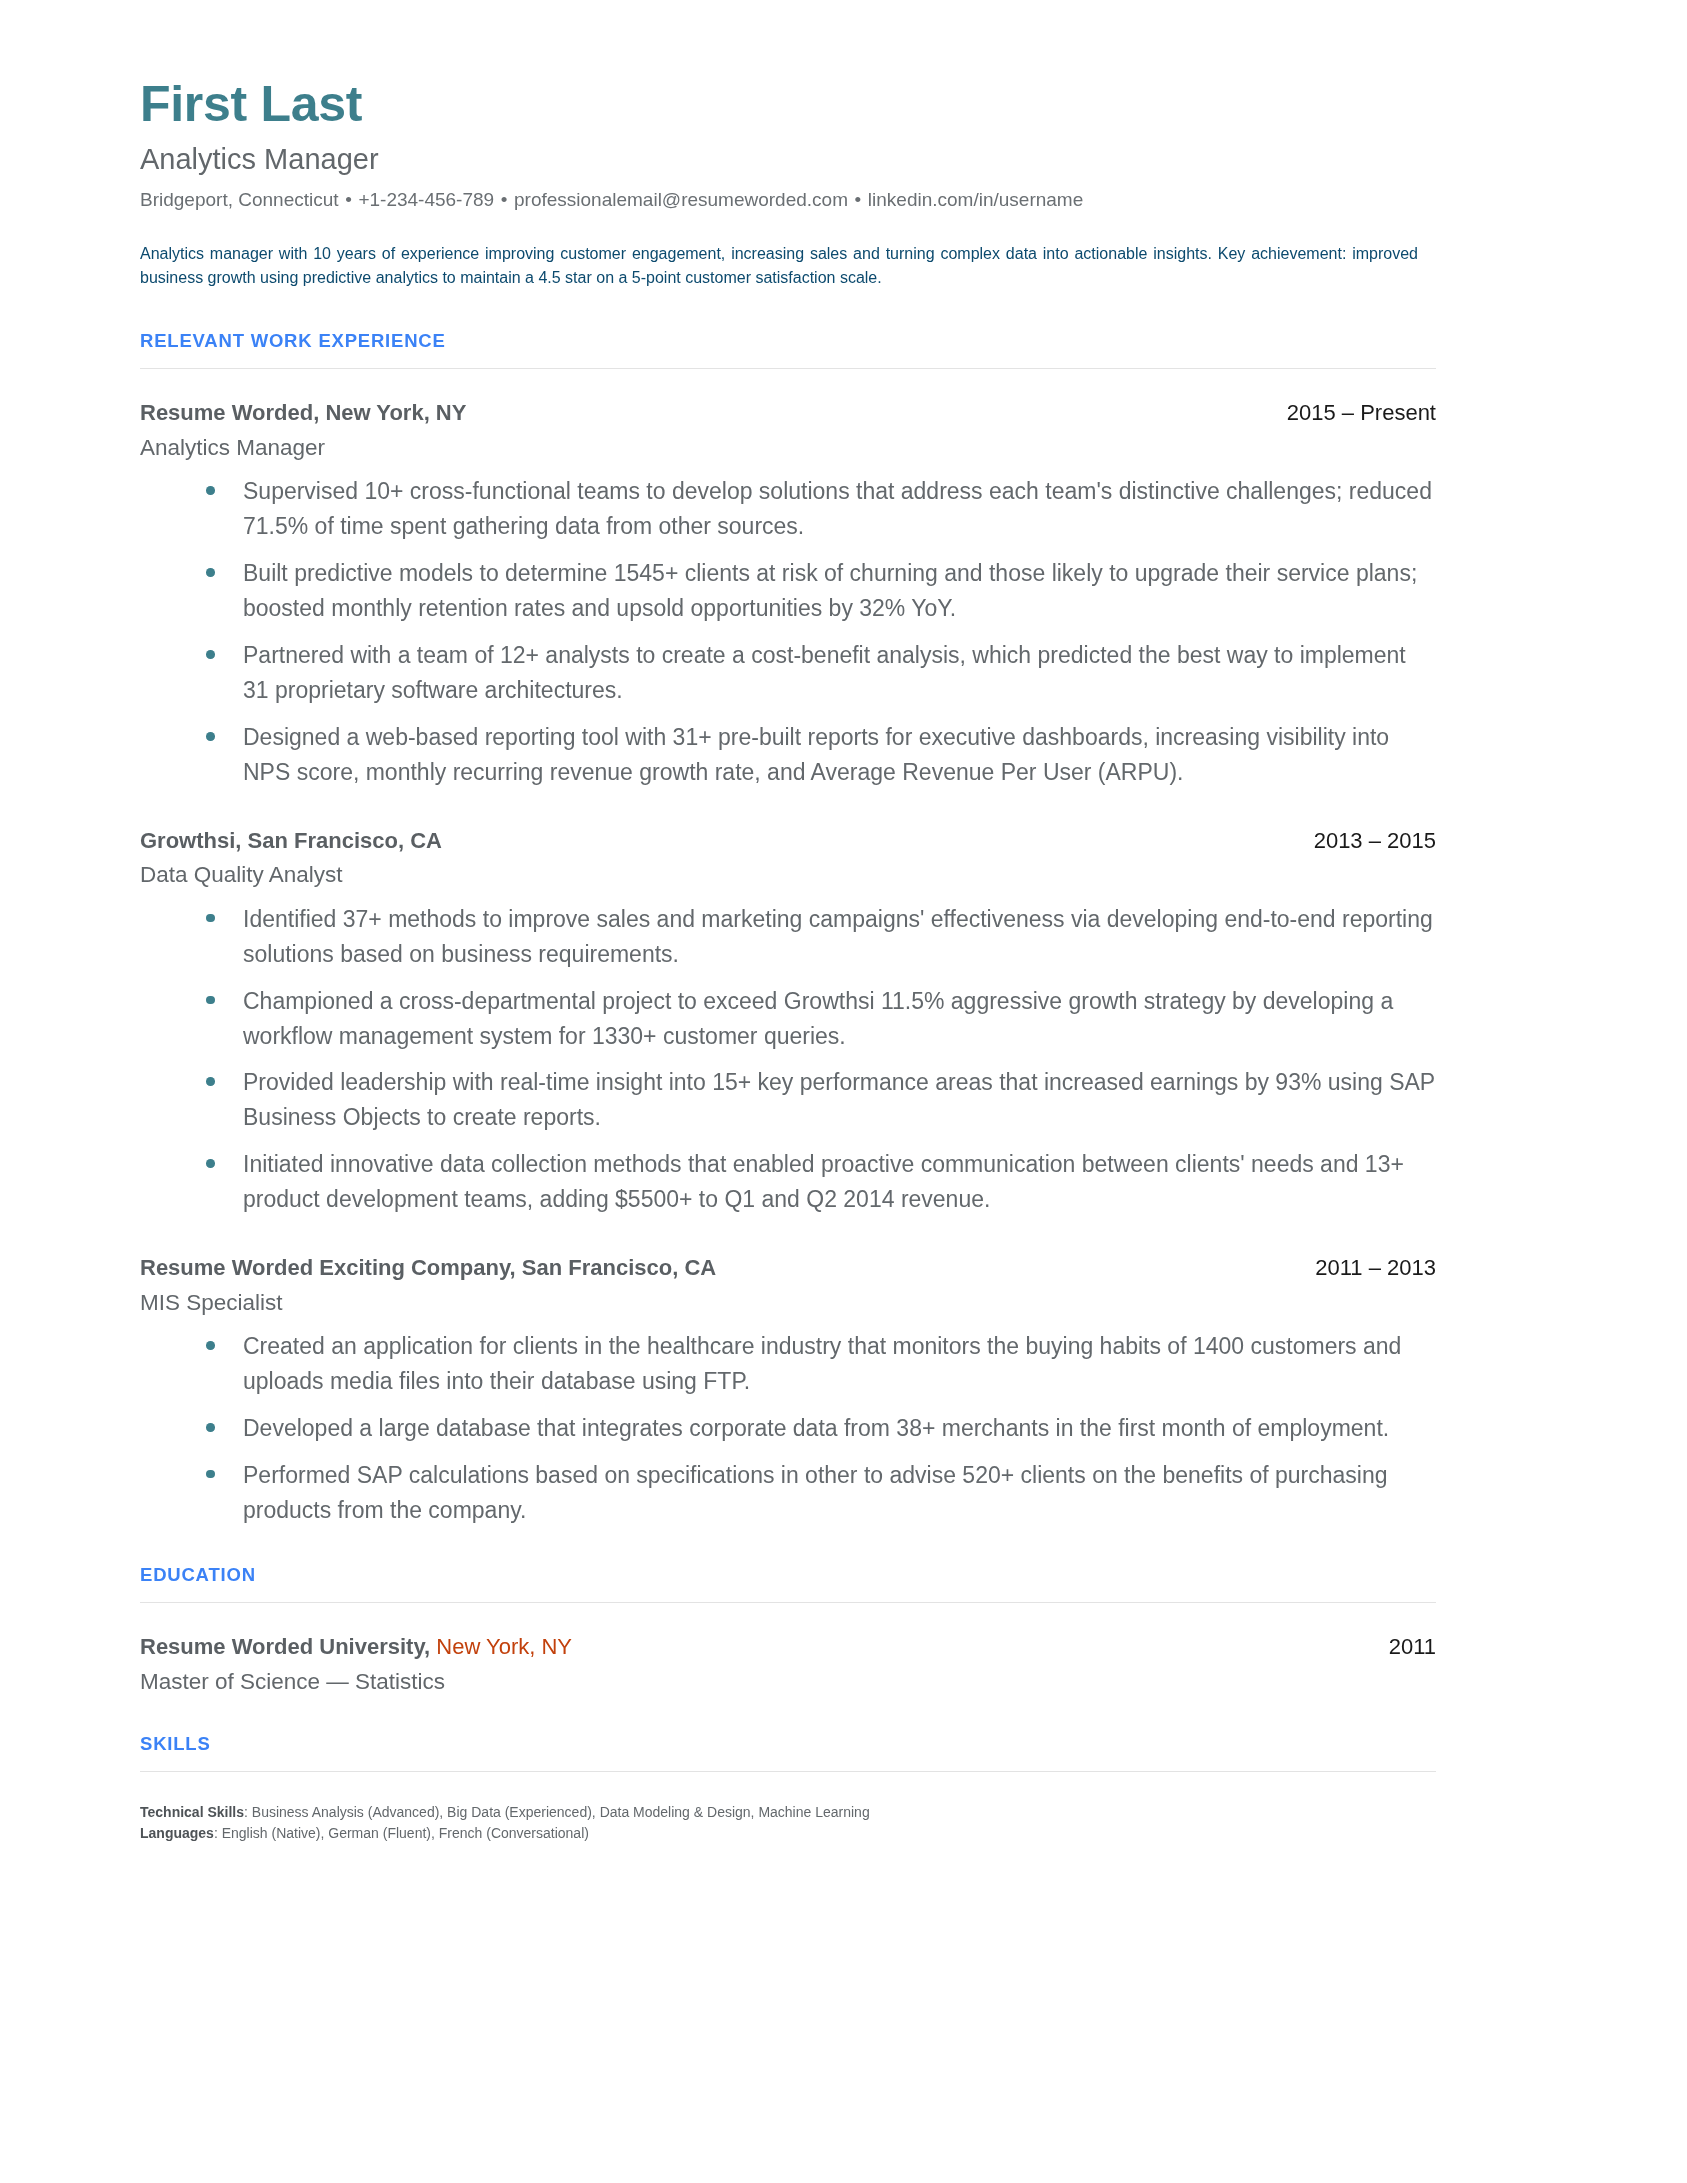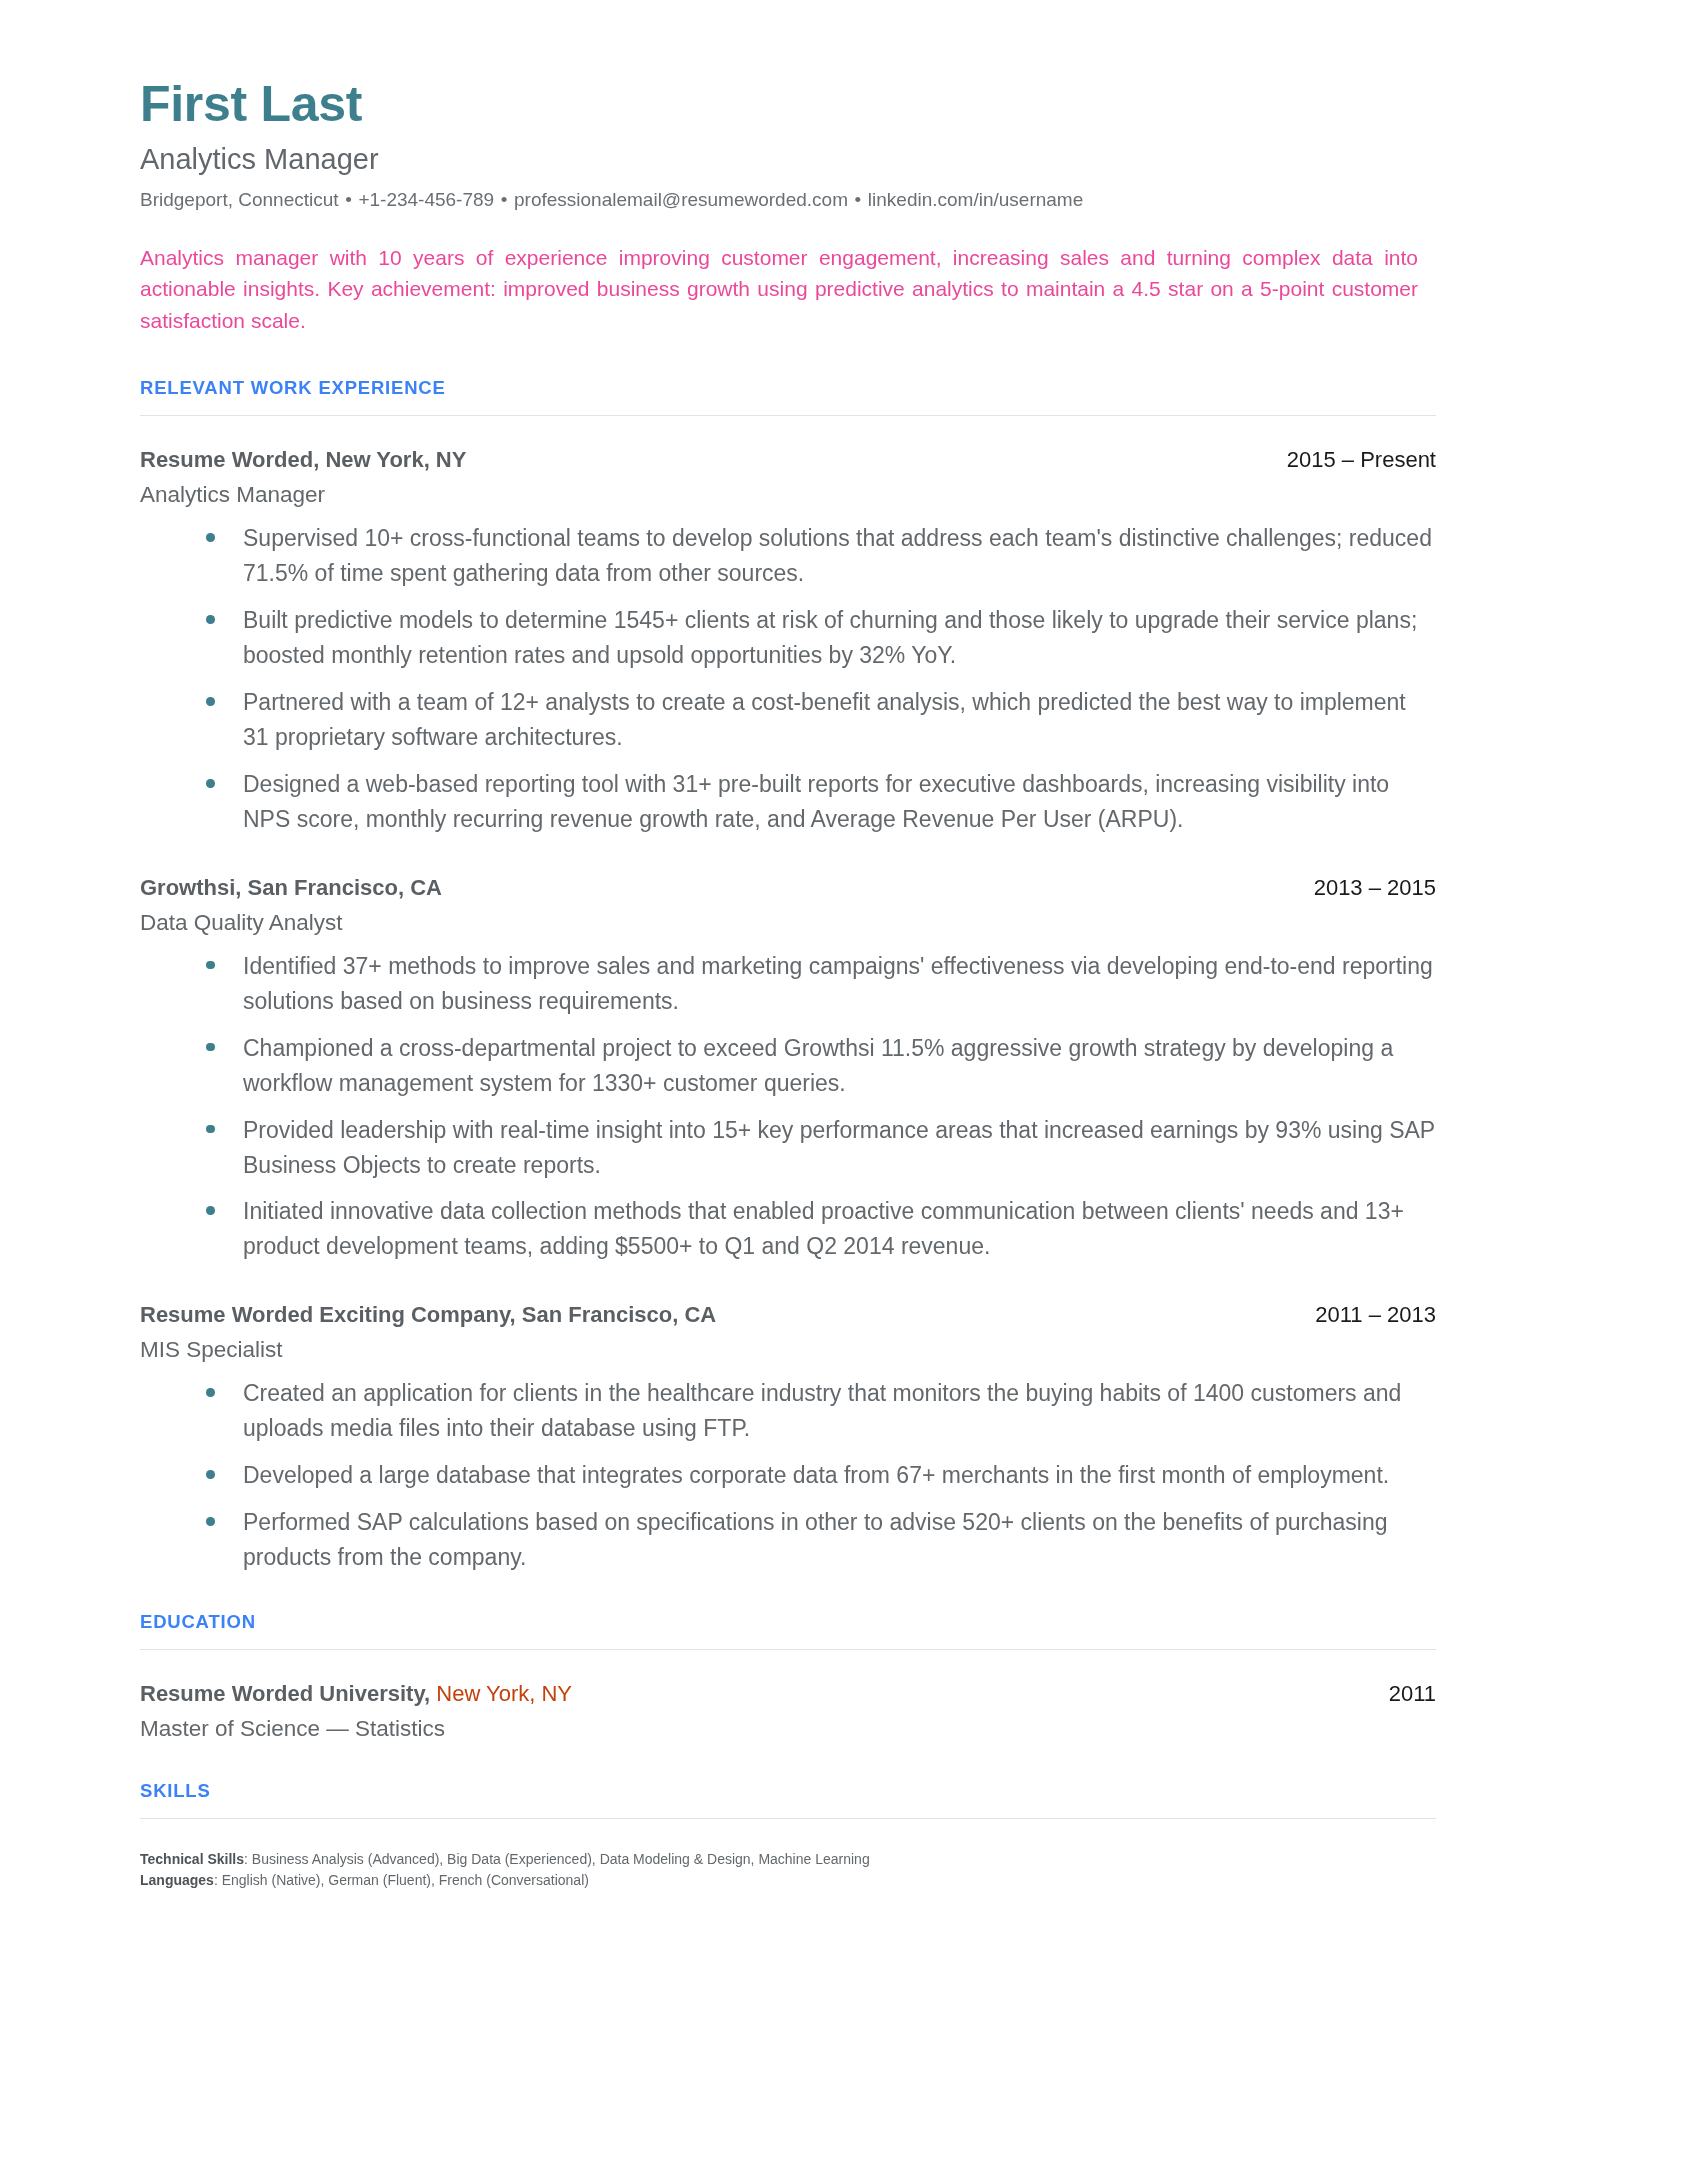--- a/index.html
+++ b/index.html
@@ -42,22 +42,22 @@
     color: #6a6f73;
     line-height: 1.3;
     margin: 0 0 29px 0;
     white-space: nowrap;
   }
   .contact-sep {
     padding: 0 6.6px;
     color: #6a6f73;
   }
   .summary {
-    font-size: 21px;
-    color: #ec4899;
+    font-size: 16px;
+    color: #0c4a6e;
     line-height: 1.52;
     text-align: justify;
     margin: 0 18px 40px 0;
     max-width: 1376px;
   }
   
   .section-header {
     font-size: 18.5px;
     font-weight: bold;
     color: #3b82f6;
@@ -196,21 +196,21 @@
     <div class="entry-gap"></div>
 
     <div class="entry">
       <div class="entry-top">
         <div class="entry-org">Resume Worded Exciting Company, San Francisco, CA</div>
         <div class="entry-date">2011 – 2013</div>
       </div>
       <div class="entry-role">MIS Specialist</div>
       <ul class="bullets">
         <li>Created an application for clients in the healthcare industry that monitors the buying habits of 1400 customers and uploads media files into their database using FTP.</li>
-        <li>Developed a large database that integrates corporate data from 67+ merchants in the first month of employment.</li>
+        <li>Developed a large database that integrates corporate data from 38+ merchants in the first month of employment.</li>
         <li>Performed SAP calculations based on specifications in other to advise 520+ clients on the benefits of purchasing products from the company.</li>
       </ul>
     </div>
   </div>
 
   <div class="section-gap"></div>
 
   <div class="section">
     <div class="section-header">EDUCATION</div>
     <hr class="divider">

